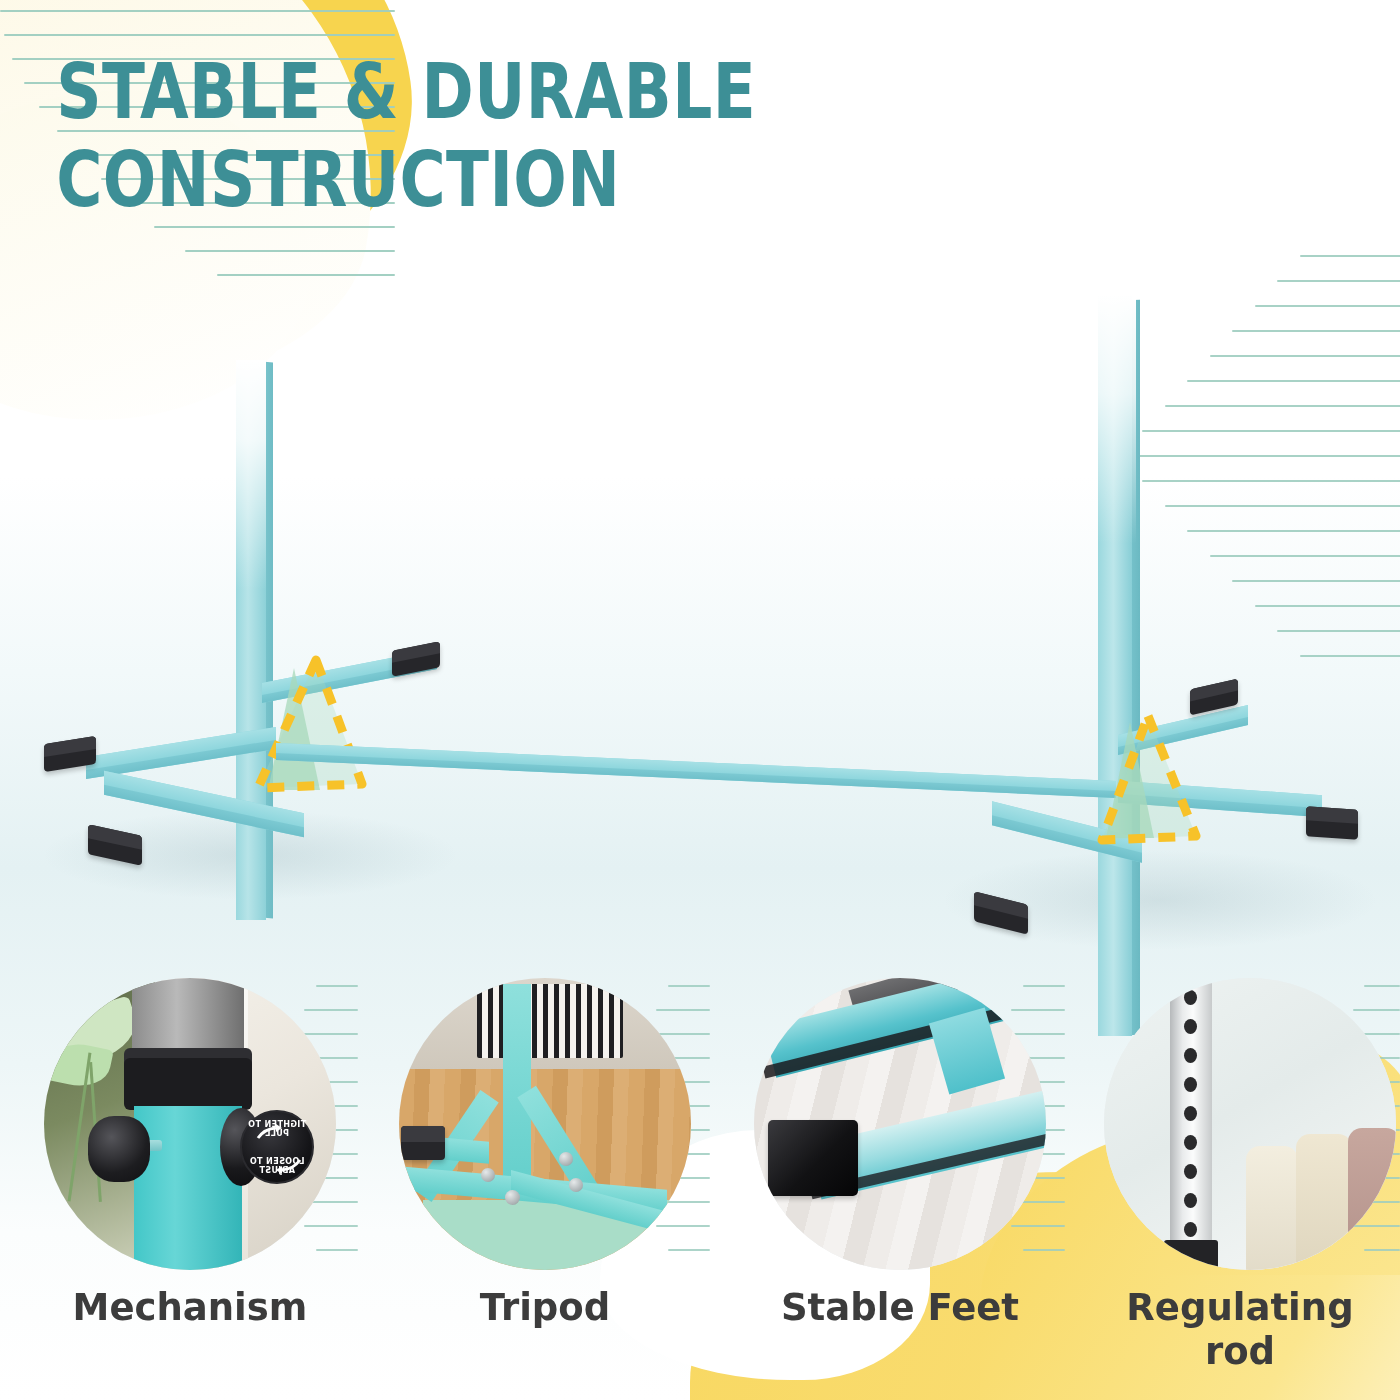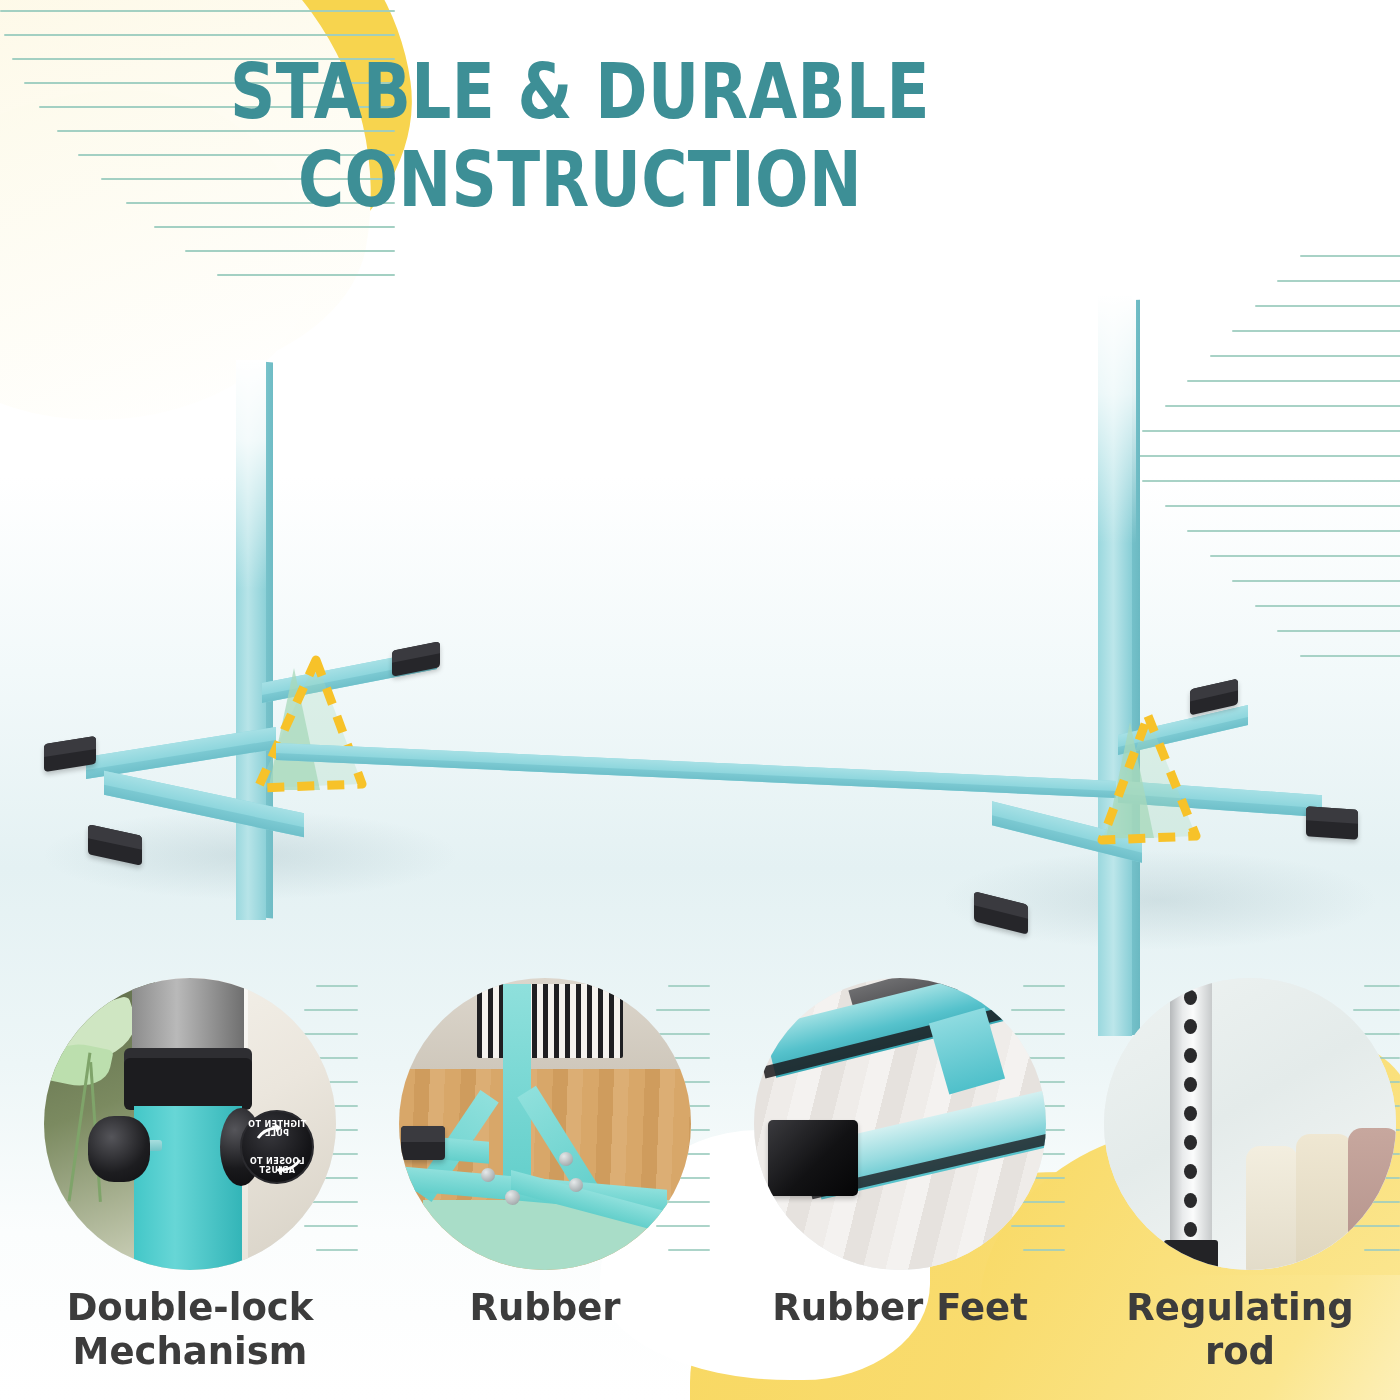--- a/index.html
+++ b/index.html
@@ -36,21 +36,21 @@
     background:linear-gradient(140deg,#f9da68 0%,#fbe68f 100%);
     border-radius:60% 40% 0 0 / 72% 40% 0 0; }
   .bg-white-notch { position:absolute; left:600px; top:1130px; width:330px; height:250px;
     background:#ffffff; border-radius:50% 50% 40% 60% / 64% 56% 40% 40%; }
 
   
   .stripes { position:absolute; }
   .stripes i { position:absolute; height:2px; background:#9ecdc0; border-radius:1px; display:block; }
 
   
-  .title-wrap { position:absolute; left:2px; top:54px; width:1156px; text-align:center; z-index:14; }
+  .title-wrap { position:absolute; left:10px; top:54px; width:1156px; text-align:left; z-index:14; }
   .title-line { font-family:"DejaVu Sans Condensed","Liberation Sans", sans-serif;
     font-weight:700; color:#3d8f96; letter-spacing:0.5px; line-height:1.0;
     font-size:76px; transform:scaleX(0.92); transform-origin:center; }
   .title-line.l2 { margin-top:12px; }
 
   
   .product { position:absolute; left:0; top:250px; width:1400px; height:720px; z-index:8; }
 
   .post { position:absolute; }
 
@@ -421,27 +421,26 @@
         <div class="i4-hole" style="left: 80px; top: 99px; width: 13px; height: 15px;"></div>
         <div class="i4-hole" style="left: 80px; top: 128px; width: 13px; height: 15px;"></div>
         <div class="i4-hole" style="left: 80px; top: 157px; width: 13px; height: 15px;"></div>
         <div class="i4-hole" style="left: 80px; top: 186px; width: 13px; height: 15px;"></div>
         <div class="i4-hole" style="left: 80px; top: 215px; width: 13px; height: 15px;"></div>
         <div class="i4-hole" style="left: 80px; top: 244px; width: 13px; height: 15px;"></div>
       </div>
   </div>
 
   <div class="caption" style="left:25px;top:1286px;">
-    <div>Double-lock</div>
     <div>Mechanism</div>
   </div>
   <div class="caption" style="left:380px;top:1286px;">
-    <div>Rubber</div>
+    <div>Tripod</div>
   </div>
   <div class="caption" style="left:735px;top:1286px;">
-    <div>Rubber Feet</div>
+    <div>Stable Feet</div>
   </div>
   <div class="caption" style="left:1075px;top:1286px;">
     <div>Regulating</div>
     <div>rod</div>
   </div>
 
 </div>
 
 </body></html>

